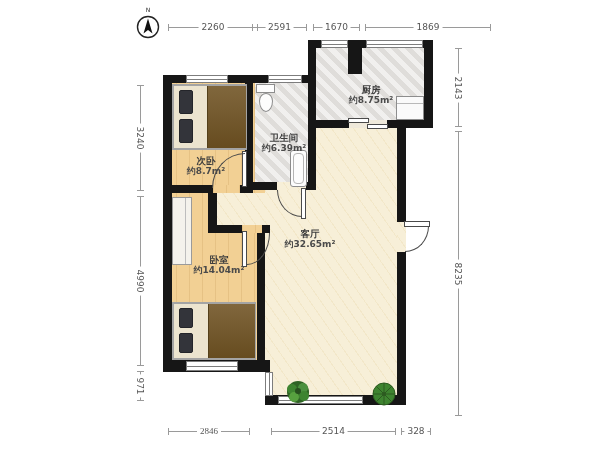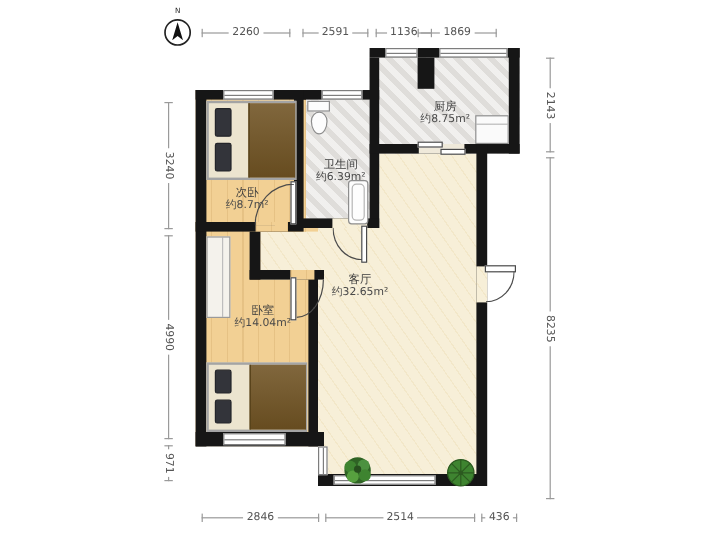--- a/index.html
+++ b/index.html
@@ -50,21 +50,21 @@
   .dim-v{width:7px;}
   .dim-v .line{position:absolute;top:0;bottom:0;left:3px;width:1px;background:#9a9a9a;}
   .dim-v::before,.dim-v::after{content:"";position:absolute;left:0;height:1px;width:7px;background:#9a9a9a;}
   .dim-v::before{top:0;}.dim-v::after{bottom:0;}
   .dim-label{position:absolute;background:#fff;padding:0 3px;font-size:9px;line-height:10px;
     color:#555;white-space:nowrap;}
   .dim-h .dim-label{left:50%;top:3px;transform:translate(-50%,-50%);}
   .dim-v .dim-label{left:3px;top:50%;transform:translate(-50%,-50%) rotate(90deg);}
   
   .room-label{position:absolute;transform:translateX(-50%);text-align:center;color:#3d3d3d;
-    font-size:9.5px;line-height:11px;white-space:nowrap;}
+    font-size:9.5px;line-height:11px;white-space:nowrap;font-weight:bold;}
   .room-label .room-area{font-size:9px;color:#4a4a4a;text-align:center;}
   .compass{position:absolute;left:132px;top:6px;width:32px;height:40px;text-align:center;}
   .compass .n{font-size:6px;color:#222;line-height:7px;}
 </style>
 </head>
 <body>
 
 <div class="canvas">
 
   <div class="floor floor-living" style="left:217px;top:120px;width:188px;height:285px;"></div>
@@ -172,65 +172,65 @@
     <div class="room-area">约8.7m²</div>
   </div>
   <div class="room-label" style="left:284px;top:132px;">
     <div class="room-name">卫生间</div>
     <div class="room-area">约6.39m²</div>
   </div>
   <div class="room-label" style="left:371px;top:84px;">
     <div class="room-name">厨房</div>
     <div class="room-area">约8.75m²</div>
   </div>
-  <div class="room-label" style="left:300px;top:228px;">
+  <div class="room-label" style="left:310px;top:228px;">
     <div class="room-name">客厅</div>
     <div class="room-area">约32.65m²</div>
   </div>
   <div class="room-label" style="left:219px;top:254px;">
     <div class="room-name">卧室</div>
     <div class="room-area">约14.04m²</div>
   </div>
 
   <div class="compass">
     <div class="n">N</div>
     <svg width="26" height="28" viewBox="0 0 26 28">
       <circle cx="13" cy="14" r="10.5" fill="#fff" stroke="#222" stroke-width="1.4"></circle>
       <path d="M13 5.5 L8.5 20.5 L13 17 L17.5 20.5 Z" fill="#111"></path>
     </svg>
   </div>
 
-  <div class="dim dim-h" style="left:168px;top:24px;width:74px;">
+  <div class="dim dim-h" style="left:168px;top:24px;width:90px;">
     <div class="line"></div>
       <span class="dim-label">2260</span>
   </div>
   <div class="dim dim-h" style="left:252px;top:24px;width:55px;">
     <div class="line"></div>
       <span class="dim-label">2591</span>
   </div>
   <div class="dim dim-h" style="left:313px;top:24px;width:47px;">
     <div class="line"></div>
-      <span class="dim-label">1136</span>
-  </div>
-  <div class="dim dim-h" style="left:348px;top:24px;width:66px;">
+      <span class="dim-label">1670</span>
+  </div>
+  <div class="dim dim-h" style="left:365px;top:24px;width:88px;padding-left:38px;">
     <div class="line"></div>
       <span class="dim-label">1869</span>
   </div>
 
-  <div class="dim dim-h" style="left:168px;top:428px;width:98px;">
+  <div class="dim dim-h" style="left:168px;top:428px;width:82px;font-family:Liberation Serif, serif;">
     <div class="line"></div>
       <span class="dim-label">2846</span>
   </div>
   <div class="dim dim-h" style="left:271px;top:428px;width:125px;">
     <div class="line"></div>
       <span class="dim-label">2514</span>
   </div>
   <div class="dim dim-h" style="left:401px;top:428px;width:30px;">
     <div class="line"></div>
-      <span class="dim-label">436</span>
+      <span class="dim-label">328</span>
   </div>
 
   <div class="dim dim-v" style="left:137px;top:85px;height:106px;">
     <div class="line"></div>
       <span class="dim-label">3240</span>
   </div>
   <div class="dim dim-v" style="left:137px;top:196px;height:170px;">
     <div class="line"></div>
       <span class="dim-label">4990</span>
   </div>

